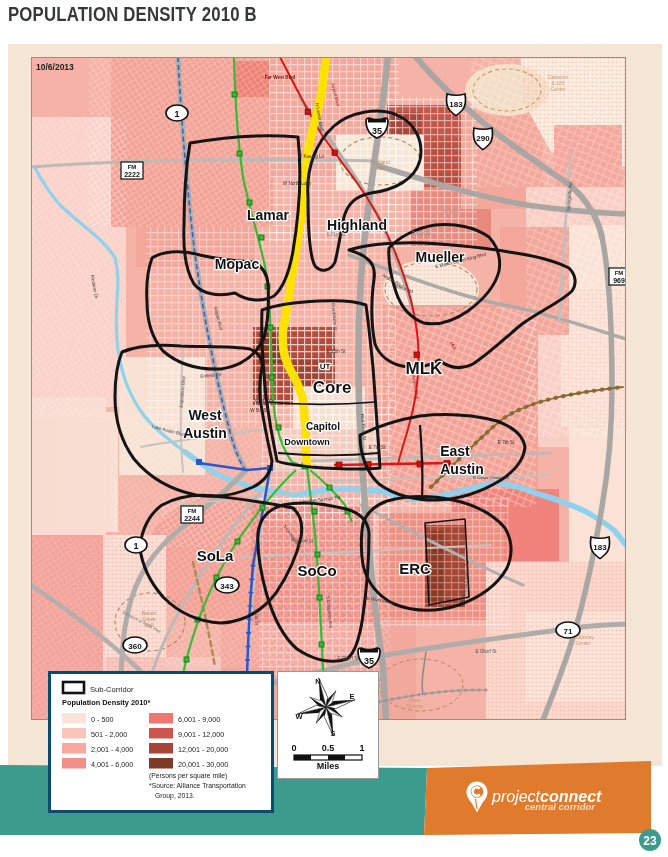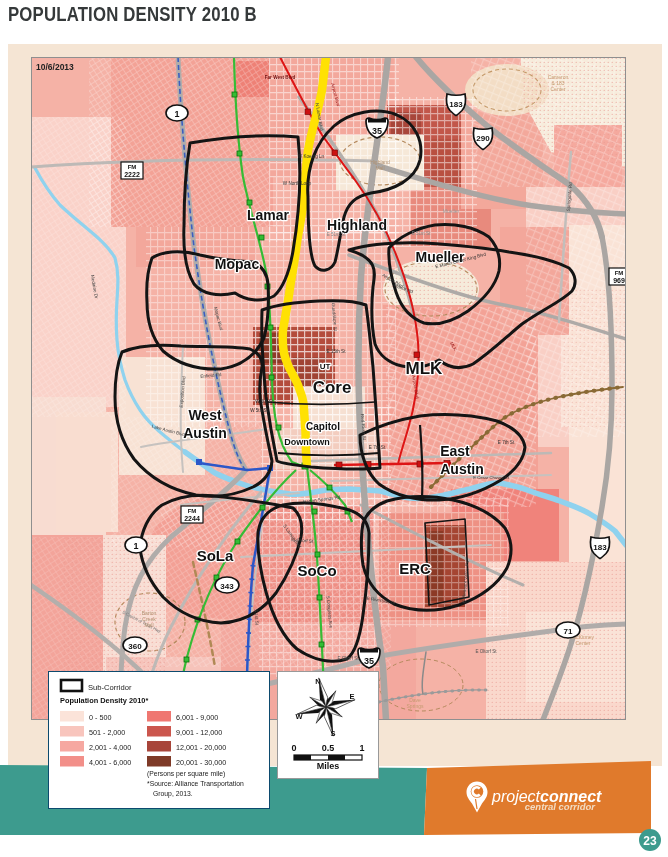--- a/index.html
+++ b/index.html
@@ -431,21 +431,21 @@
 <path d="M475.5,64 L477,74" stroke="#e07a2c" stroke-width="1.2"></path>
 
 <text x="492" y="66.5" font-family="Liberation Sans, sans-serif" font-size="16" font-style="italic" fill="#fff">project<tspan font-weight="bold">connect</tspan></text>
 <text x="595" y="75" font-family="Liberation Sans, sans-serif" font-size="9.5" font-style="italic" font-weight="bold" fill="#f2dcc3" text-anchor="end">central corridor</text>
 </g>
 
 <circle cx="650" cy="105" r="11" fill="#3d9b8e"></circle>
 <text x="650" y="109.5" font-size="12" font-weight="bold" fill="#fff" text-anchor="middle">23</text>
 </svg>
 
-<div class="abs" style="left:48px;top:671px;width:220px;height:136px;background:#fff;border:1px solid #0c4a6e;text-align:center;">
+<div class="abs" style="left:48px;top:671px;width:220px;height:136px;background:#fff;border:3px solid #0c4a6e;text-align:center;">
 <svg width="220" height="136" viewBox="0 0 220 136">
 
 <rect x="12" y="8" width="21" height="11" fill="#fff" stroke="#111" stroke-width="2.6"></rect>
 <text x="39" y="17.5" font-size="7.6" fill="#222" font-family="Liberation Sans, sans-serif">Sub-Corridor</text>
 
 <text x="11" y="31" font-size="7.4" font-weight="bold" fill="#111" font-family="Liberation Sans, sans-serif">Population Density 2010*</text>
 
 <g font-size="7.2" fill="#222" font-family="Liberation Sans, sans-serif">
 <rect x="11" y="39" width="24" height="10.5" fill="#fbe3d9"></rect>
         <text x="40" y="47.5">0 - 500</text>

